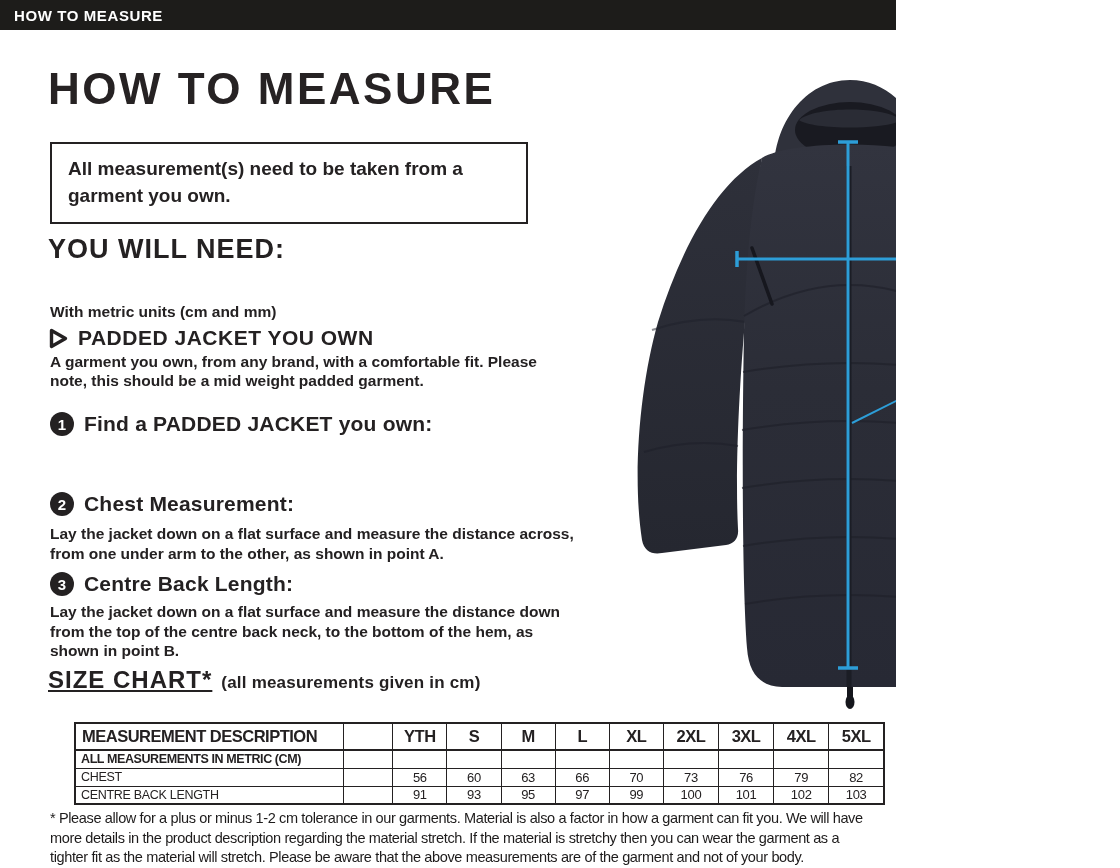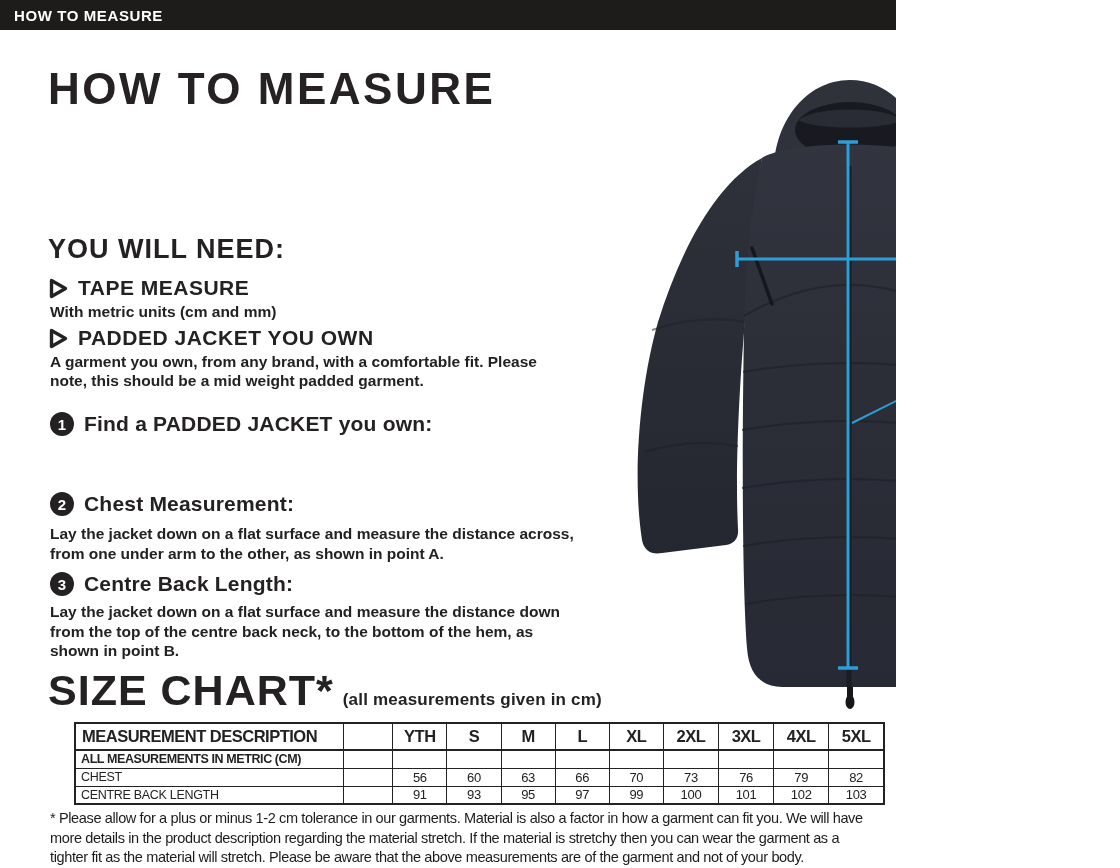--- a/index.html
+++ b/index.html
@@ -23,21 +23,21 @@
   .need-title { font-size:21px; font-weight:800; letter-spacing:.5px; }
   .tri-icon { display:inline-flex; width:21px; height:23px; }
   .need-desc { position:absolute; left:50px; font-size:15.5px; font-weight:700; line-height:1.25; white-space:pre-line; }
 
   .step-head { position:absolute; left:50px; display:flex; align-items:center; gap:10px; }
   .step-num { width:24px; height:24px; border-radius:50%; background:#242122; color:#fff; font-size:15px; font-weight:800; display:inline-flex; align-items:center; justify-content:center; }
   .step-title { font-size:21px; font-weight:800; letter-spacing:.2px; }
   .step-desc { position:absolute; left:50px; font-size:15.5px; font-weight:700; line-height:1.27; white-space:pre-line; }
 
   .sc-heading { position:absolute; left:48px; top:666px; display:flex; align-items:baseline; }
-  .sc-title { font-size:43px; font-weight:800; letter-spacing:1px; }
+  .sc-title { font-size:24px; font-weight:800; letter-spacing:1px;text-decoration:underline; }
   .sc-sub { font-size:17px; font-weight:700; margin-left:9px; letter-spacing:.2px; }
 
   
   .size-table { position:absolute; left:50px; top:722px; border-collapse:collapse; table-layout:fixed; width:811px;margin-left:24px; }
   .size-table th, .size-table td { border:1px solid #242122; overflow:hidden; white-space:nowrap; }
   .size-table { border:2px solid #242122; }
   .size-table thead th { height:27px; font-size:16.5px; font-weight:700; letter-spacing:-0.5px; text-align:center; border-bottom:2px solid #242122; }
   .size-table thead th.desc { text-align:left; padding-left:6px; }
   .size-table tbody td { height:18px; font-size:13px; font-weight:400; text-align:center; letter-spacing:-0.3px; }
   .size-table tbody td.lbl { text-align:left; padding-left:5px; font-size:12.5px; }
@@ -57,31 +57,25 @@
   <div class="topbar">
     <span class="topbar-title">HOW TO MEASURE</span>
     <div class="logo">
       <span class="logo-s">S</span>
       <span class="logo-text">SURRIDGE</span>
     </div>
   </div>
 
   <div class="h1">HOW TO MEASURE</div>
 
+  <div class="notice">All measurement(s) need to be taken from a
+garment you own.</div>
 
   <div class="ywn-heading">YOU WILL NEED:</div>
 
-  <div class="need-item" style="top:276px;">
-    <span class="tri-icon">
-      <svg width="21" height="23" viewBox="0 0 21 23">
-          <path d="M3.5,3.5 L17.5,11.5 L3.5,19.5 Z" fill="#ffffff" stroke="#242122" stroke-width="3.4" stroke-linejoin="round"></path>
-        </svg>
-    </span>
-    <span class="need-title">TAPE MEASURE</span>
-  </div>
   <div class="need-desc" style="top:302px;">With metric units (cm and mm)</div>
 
   <div class="need-item" style="top:326px;">
     <span class="tri-icon">
       <svg width="21" height="23" viewBox="0 0 21 23">
           <path d="M3.5,3.5 L17.5,11.5 L3.5,19.5 Z" fill="#ffffff" stroke="#242122" stroke-width="3.4" stroke-linejoin="round"></path>
         </svg>
     </span>
     <span class="need-title">PADDED JACKET YOU OWN</span>
   </div>

